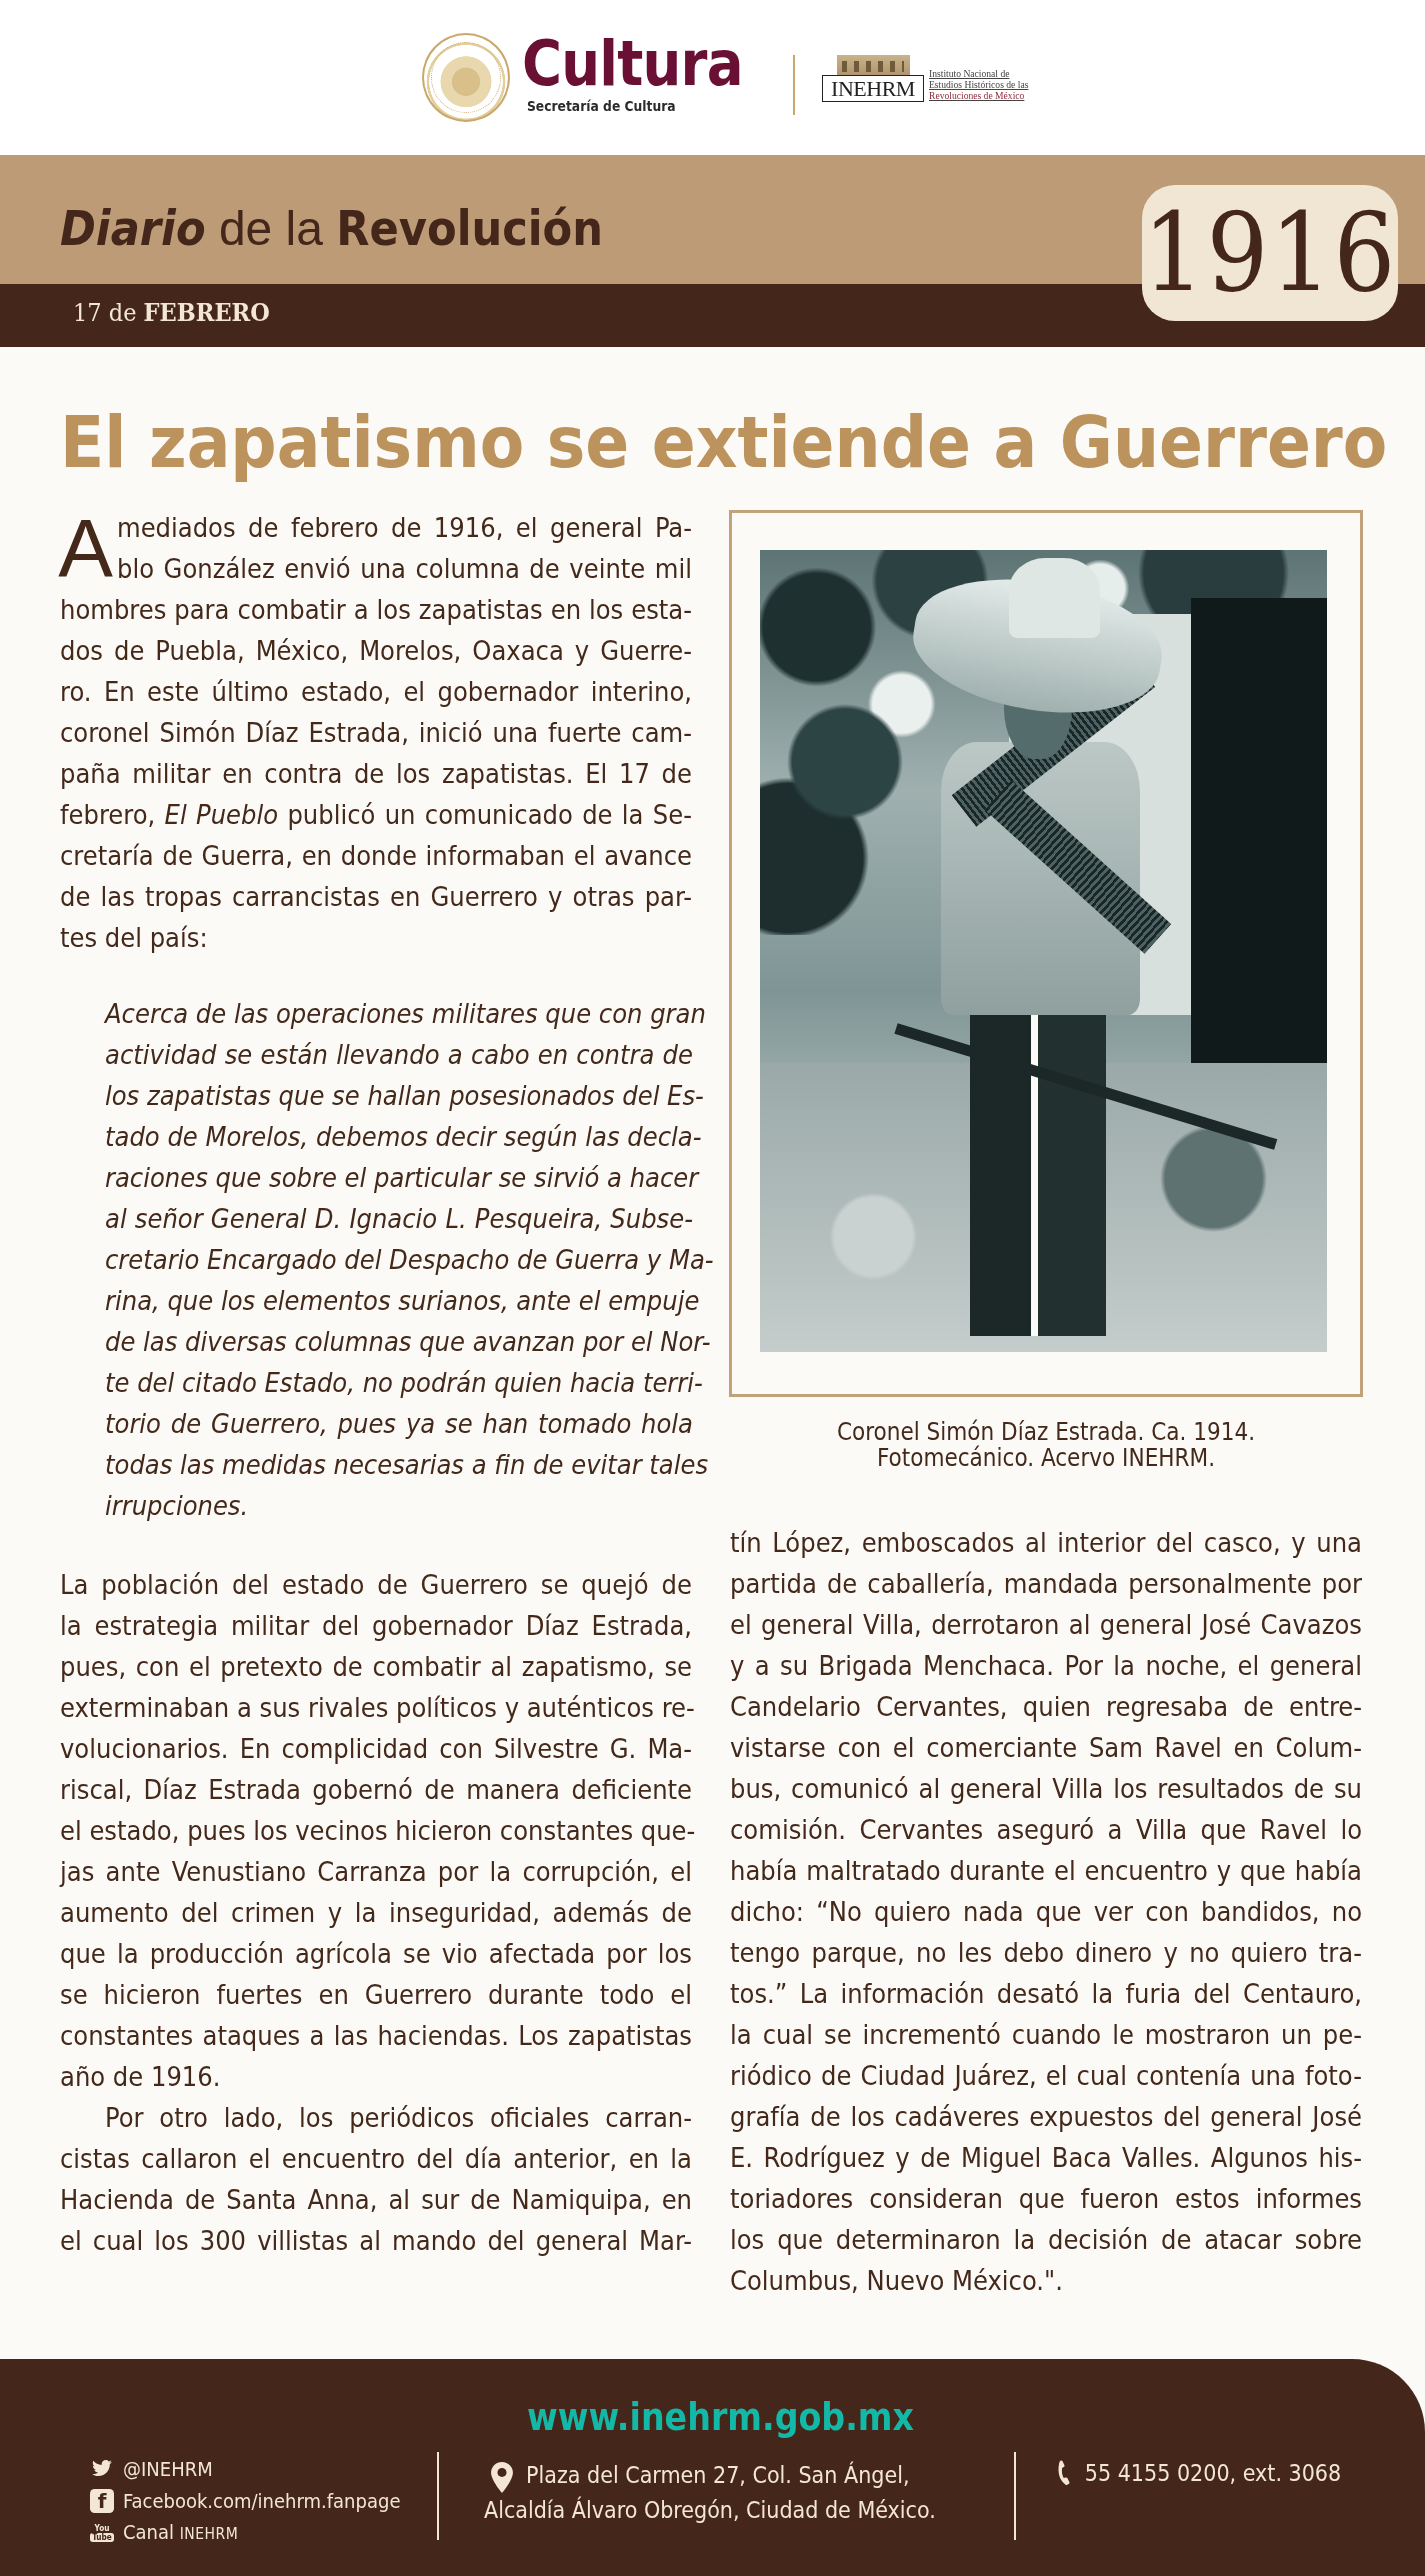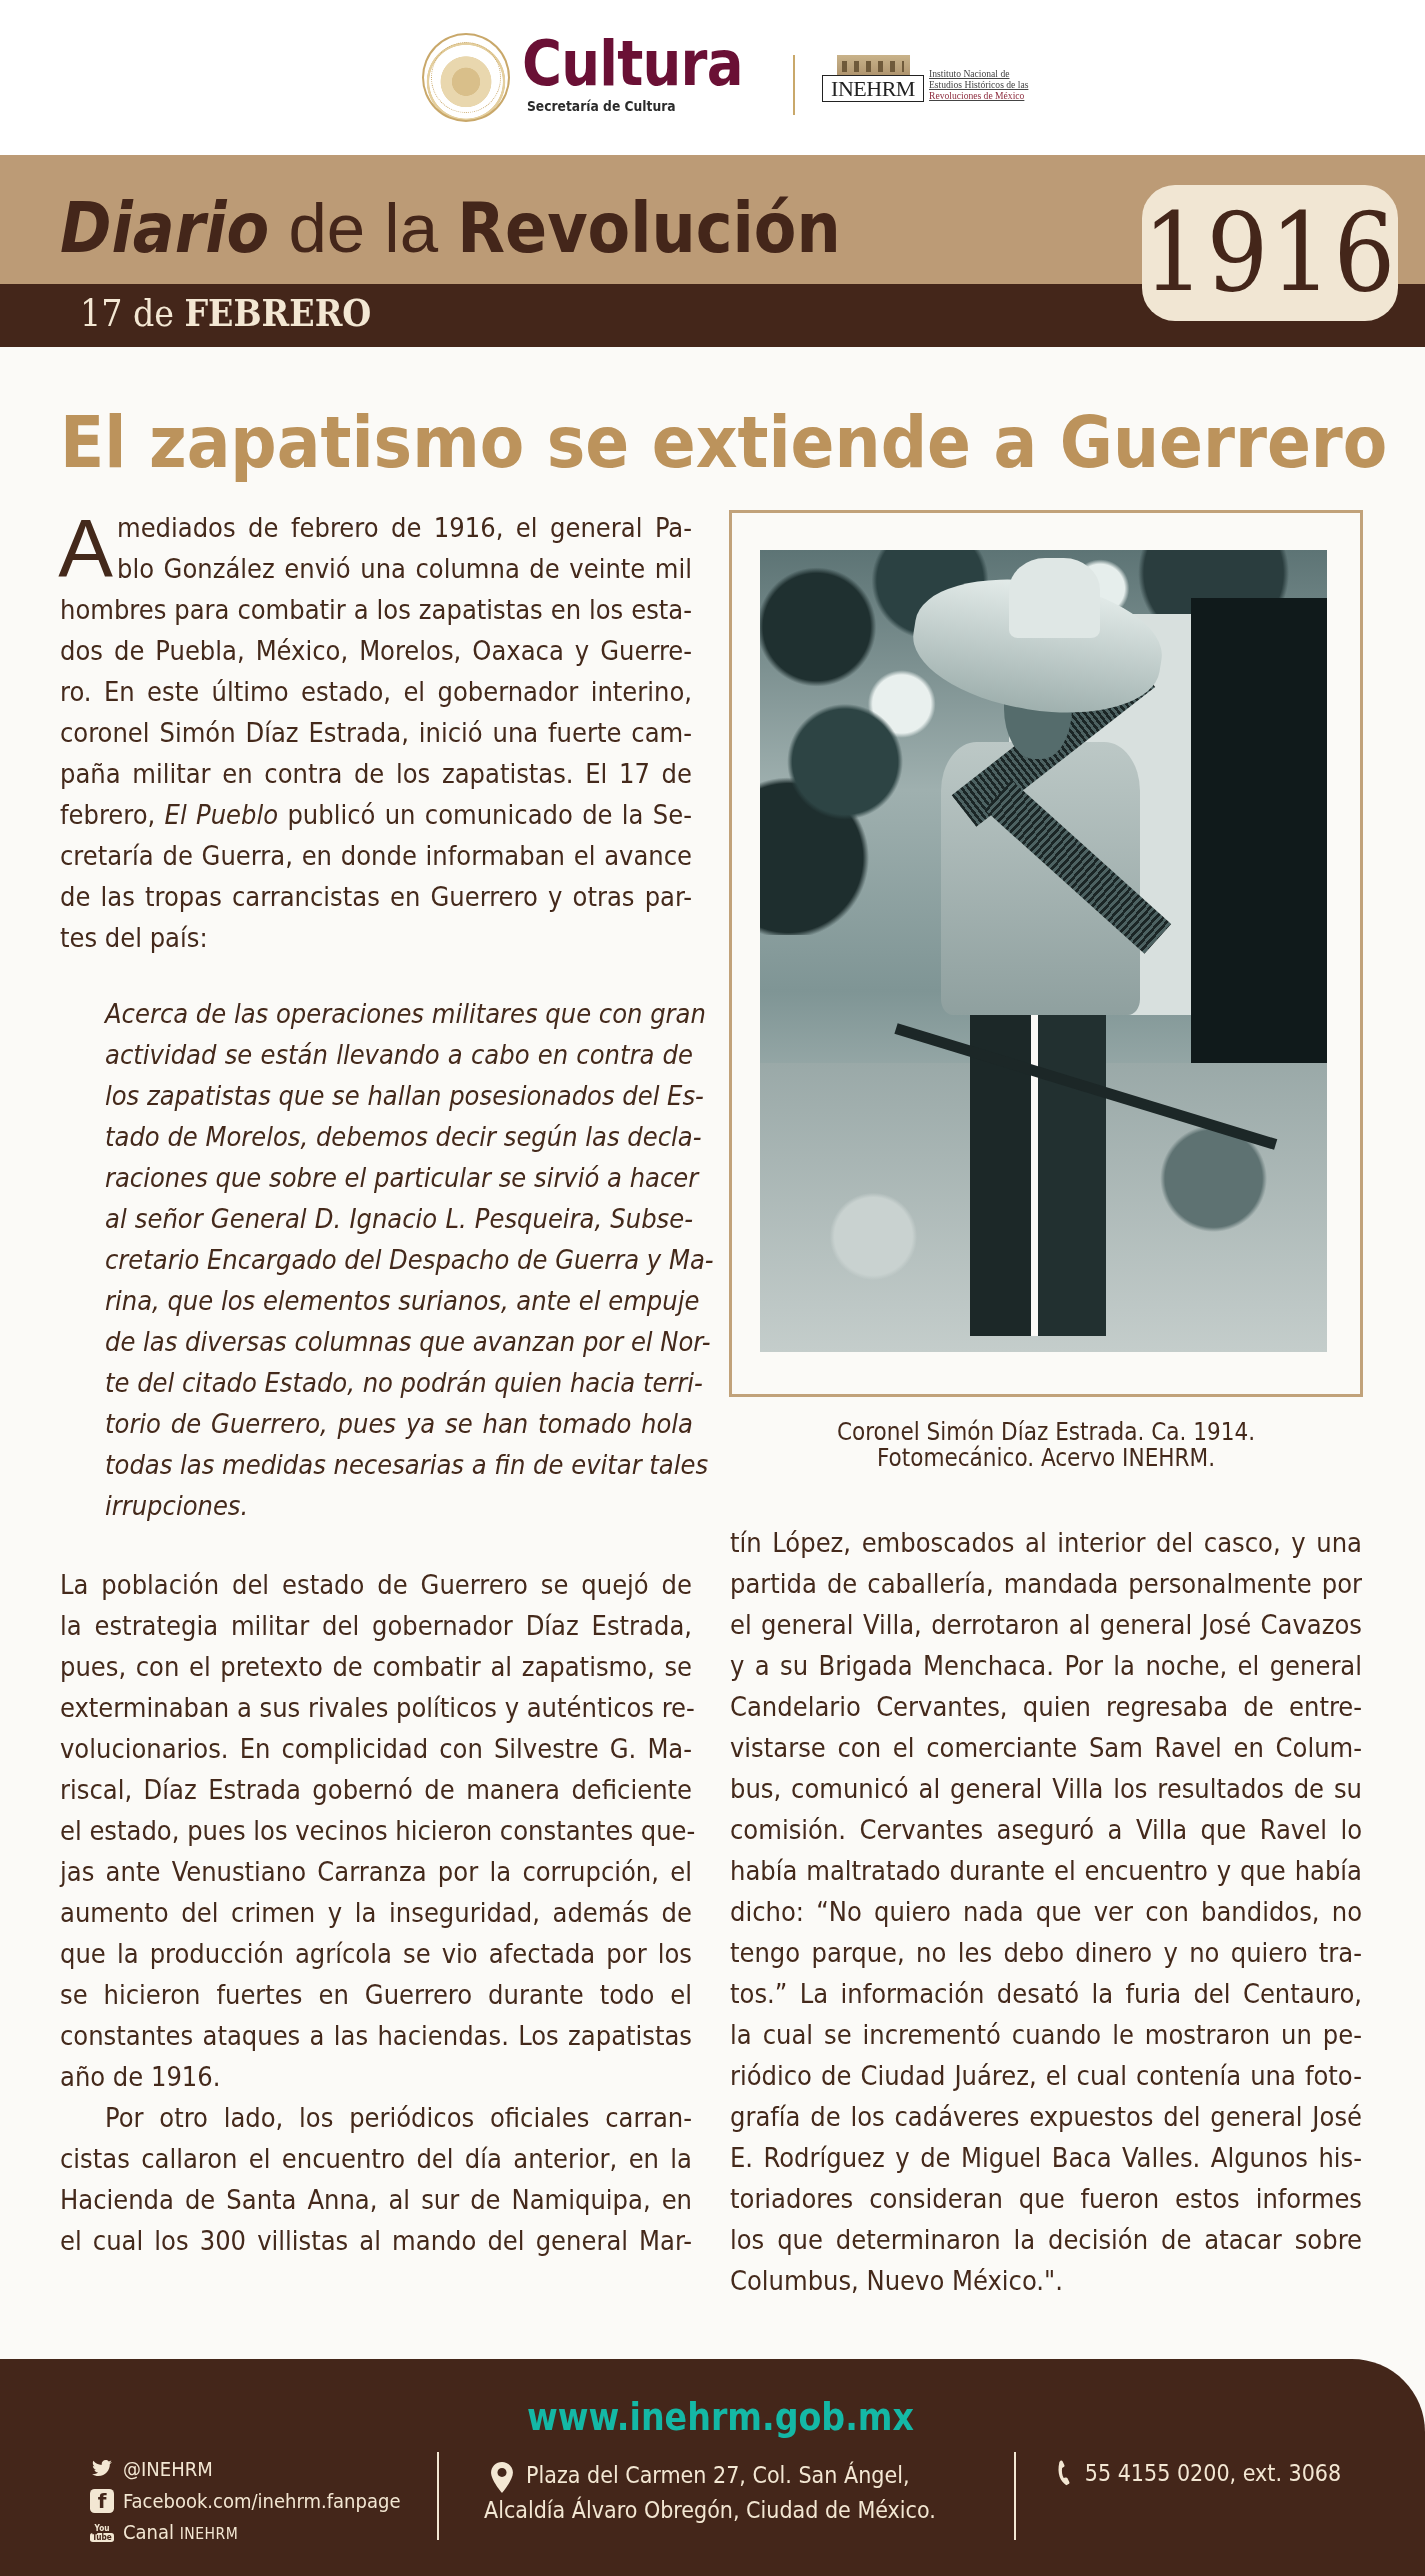--- a/index.html
+++ b/index.html
@@ -20,25 +20,25 @@
   .inehrm-building::before { content:""; position:absolute; left:5.5px; right:5.5px; top:5.5px; height:11px;
           background: repeating-linear-gradient(90deg, #6f5a3a 0 4.6px, transparent 4.6px 12px); }
   .inehrm-label { position:absolute; left: 0; top: 20px; width: 102px; height: 27px; border: 1.4px solid #222; background:#fff;
           font-family: "Liberation Serif", serif; font-size: 22px; line-height: 25px; text-align:center; color:#222; letter-spacing: -0.5px; }
   .inehrm-text { position: absolute; left: 929px; top: 68px; font-family: "Liberation Serif", serif; font-size: 9.6px; line-height: 11px; color: #444; text-decoration: underline; }
   .inehrm-text .red { color: #8d2b3d; }
 
   
   .band-tan { position: absolute; left: 0; top: 155px; width: 1425px; height: 129px; background: #bc9b76; }
   .band-dark { position: absolute; left: 0; top: 284px; width: 1425px; height: 63px; background: #44261a; }
-  .masthead { position: absolute; left: 60px; top: 181px; font-family: "DejaVu Sans Condensed", "DejaVu Sans", sans-serif; font-size: 69px; line-height: 95px; color: #44261a; white-space: nowrap; }
+  .masthead { position: absolute; left: 60px; top: 181px; font-family: "DejaVu Sans Condensed", "DejaVu Sans", sans-serif; font-size: 48px; line-height: 95px; color: #44261a; white-space: nowrap; }
   .masthead .diario { font-weight: bold; font-style: italic; }
   .masthead .light { font-weight: normal; font-family: "Liberation Sans Narrow", "Liberation Sans", sans-serif; }
   .masthead .rev { font-weight: bold; }
-  .date-line { position: absolute; left: 80px; top: 290px; font-family: "DejaVu Serif Condensed", "DejaVu Serif", serif; font-size: 37px; line-height: 46px; color: #f3e7d3; text-align: center; }
+  .date-line { position: absolute; left: 73px; top: 290px; font-family: "DejaVu Serif Condensed", "DejaVu Serif", serif; font-size: 25px; line-height: 46px; color: #f3e7d3; text-align: center; }
   .date-line .month { font-weight: bold; }
   .year-badge { position: absolute; left: 1142px; top: 185px; width: 256px; height: 136px; border-radius: 33px; background: #f1e6d3;
           font-family: "DejaVu Serif Condensed", "DejaVu Serif", serif; font-size: 108px; line-height: 136px; text-align: center; color: #44261a; letter-spacing: 1.8px; }
 
   
   .article-title { position: absolute; left: 60px; top: 372px; font-family: "DejaVu Sans Condensed", "DejaVu Sans", sans-serif; font-weight: bold; font-size: 72px; line-height: 84px; color: #bc935c; white-space: nowrap; margin-top: 28px; }
 
   
   .col { position: absolute; font-size: 27px; line-height: 41px; color: #44291b; }
   .col-left { left: 60px; width: 632px; }

